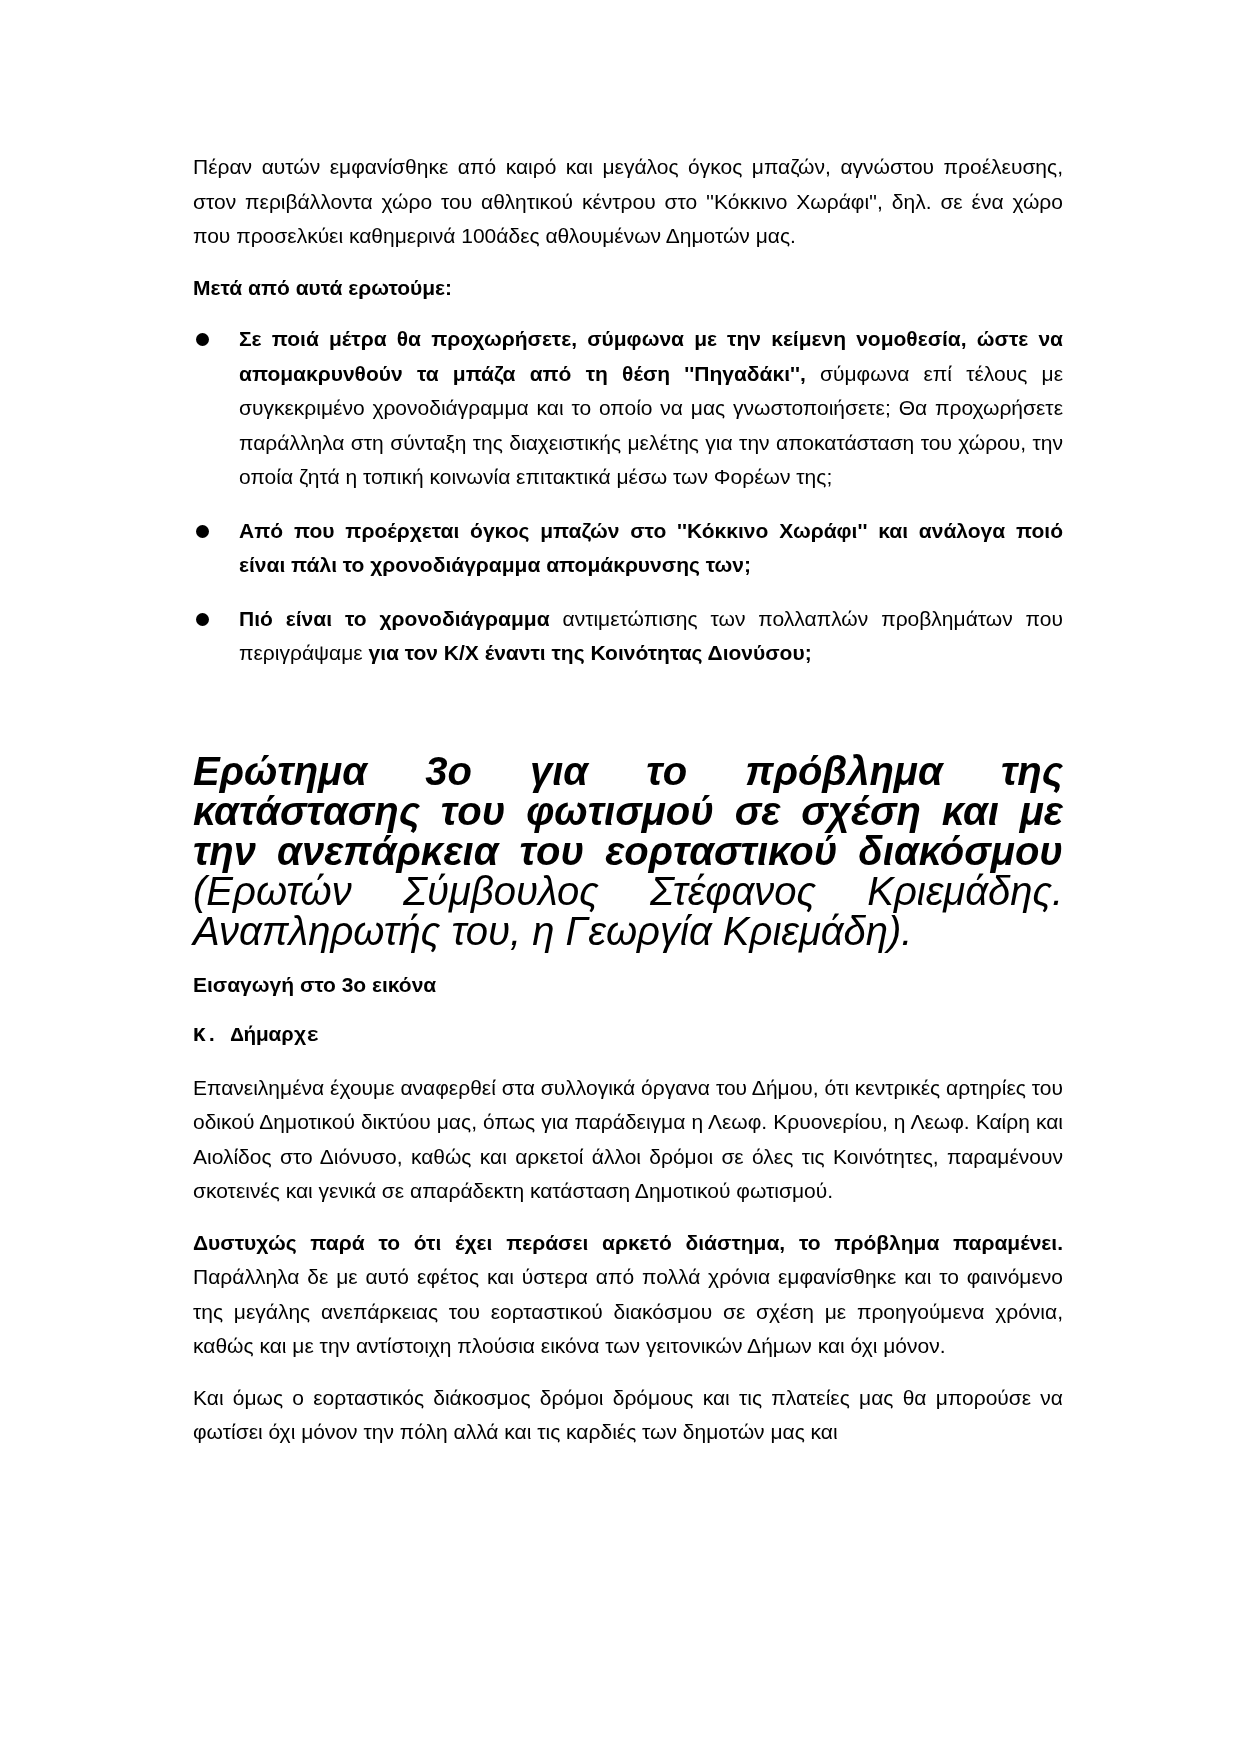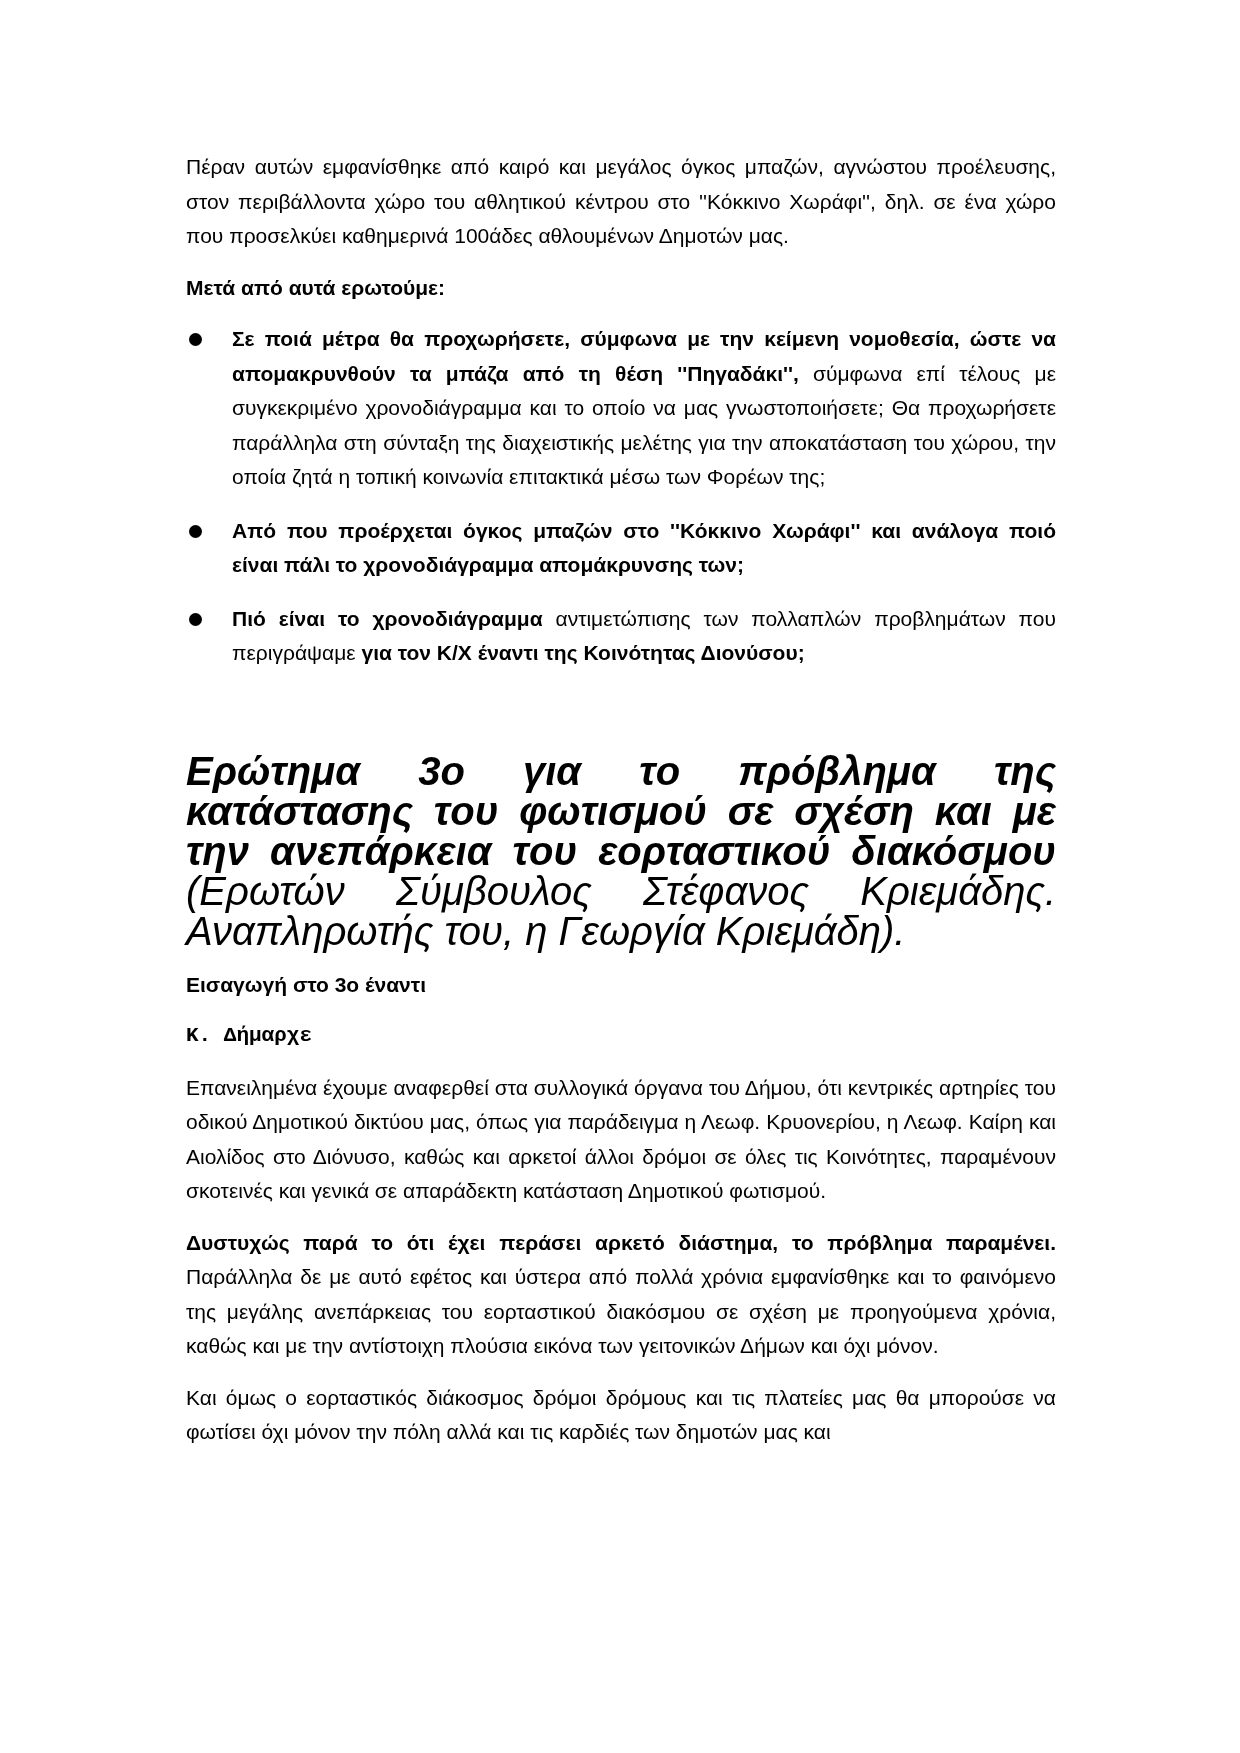--- a/index.html
+++ b/index.html
@@ -1,18 +1,18 @@
 <!DOCTYPE html>
 <html><head>
 <meta charset="utf-8">
 <style>
   html, body { margin: 0; padding: 0; background: #ffffff; }
   body { width: 1240px; height: 1753px; position: relative; overflow: hidden;
          font-family: "Liberation Sans", sans-serif; color: #000; }
-  .page { position: absolute; left: 186px; top: 150px; width: 870px; }
+  .page { position: absolute; left: 193px; top: 150px; width: 870px; }
   p { margin: 0; font-size: 21px; line-height: 34.5px; text-align: justify; }
   .b { font-weight: bold; }
   .para1 { }
   .intro { margin-top: 17px; font-weight: bold; }
   ul.q { list-style: none; margin: 17px 0 0 0; padding: 0; }
   ul.q li { position: relative; padding-left: 46px; margin-bottom: 19px; }
   ul.q li .dot { position: absolute; left: 3px; top: 11px; width: 13px; height: 13px;
                  border-radius: 50%; background: #000; }
   .heading { margin-top: 80px; font-size: 40px; line-height: 40px; font-style: italic; text-align: justify; }
   .heading .hb { font-weight: bold; }
@@ -41,21 +41,21 @@
       <p><span class="b">Από που προέρχεται όγκος μπαζών στο ''Κόκκινο Χωράφι'' και ανάλογα ποιό είναι πάλι το χρονοδιάγραμμα απομάκρυνσης των;</span></p>
     </li>
     <li>
       <span class="dot"></span>
       <p><span class="b">Πιό είναι το χρονοδιάγραμμα</span><span> αντιμετώπισης των πολλαπλών προβλημάτων που περιγράψαμε </span><span class="b">για τον Κ/Χ έναντι της Κοινότητας Διονύσου;</span></p>
     </li>
   </ul>
 
   <p class="heading"><span class="hb">Ερώτημα 3ο για το πρόβλημα της κατάστασης του φωτισμού σε σχέση και με την ανεπάρκεια του εορταστικού διακόσμου</span><span> (Ερωτών Σύμβουλος Στέφανος Κριεμάδης. Αναπληρωτής του, η Γεωργία Κριεμάδη).</span></p>
 
-  <p class="sub1">Εισαγωγή στο 3ο έναντι</p>
+  <p class="sub1">Εισαγωγή στο 3ο εικόνα</p>
 
   <p class="sub2">Κ. Δήμαρχε</p>
 
   <p class="para2">Επανειλημένα έχουμε αναφερθεί στα συλλογικά όργανα του Δήμου, ότι κεντρικές αρτηρίες του οδικού Δημοτικού δικτύου μας, όπως για παράδειγμα η Λεωφ. Κρυονερίου, η Λεωφ. Καίρη και Αιολίδος στο Διόνυσο, καθώς και αρκετοί άλλοι δρόμοι σε όλες τις Κοινότητες, παραμένουν σκοτεινές και γενικά σε απαράδεκτη κατάσταση Δημοτικού φωτισμού.</p>
 
   <p class="para3"><span class="b">Δυστυχώς παρά το ότι έχει περάσει αρκετό διάστημα, το πρόβλημα παραμένει.</span><span> Παράλληλα δε με αυτό εφέτος και ύστερα από πολλά χρόνια εμφανίσθηκε και το φαινόμενο της μεγάλης ανεπάρκειας του εορταστικού διακόσμου σε σχέση με προηγούμενα χρόνια, καθώς και με την αντίστοιχη πλούσια εικόνα των γειτονικών Δήμων και όχι μόνον.</span></p>
 
   <p class="para4">Και όμως ο εορταστικός διάκοσμος δρόμοι δρόμους και τις πλατείες μας θα μπορούσε να φωτίσει όχι μόνον την πόλη αλλά και τις καρδιές των δημοτών μας και</p>
 
 </div>

